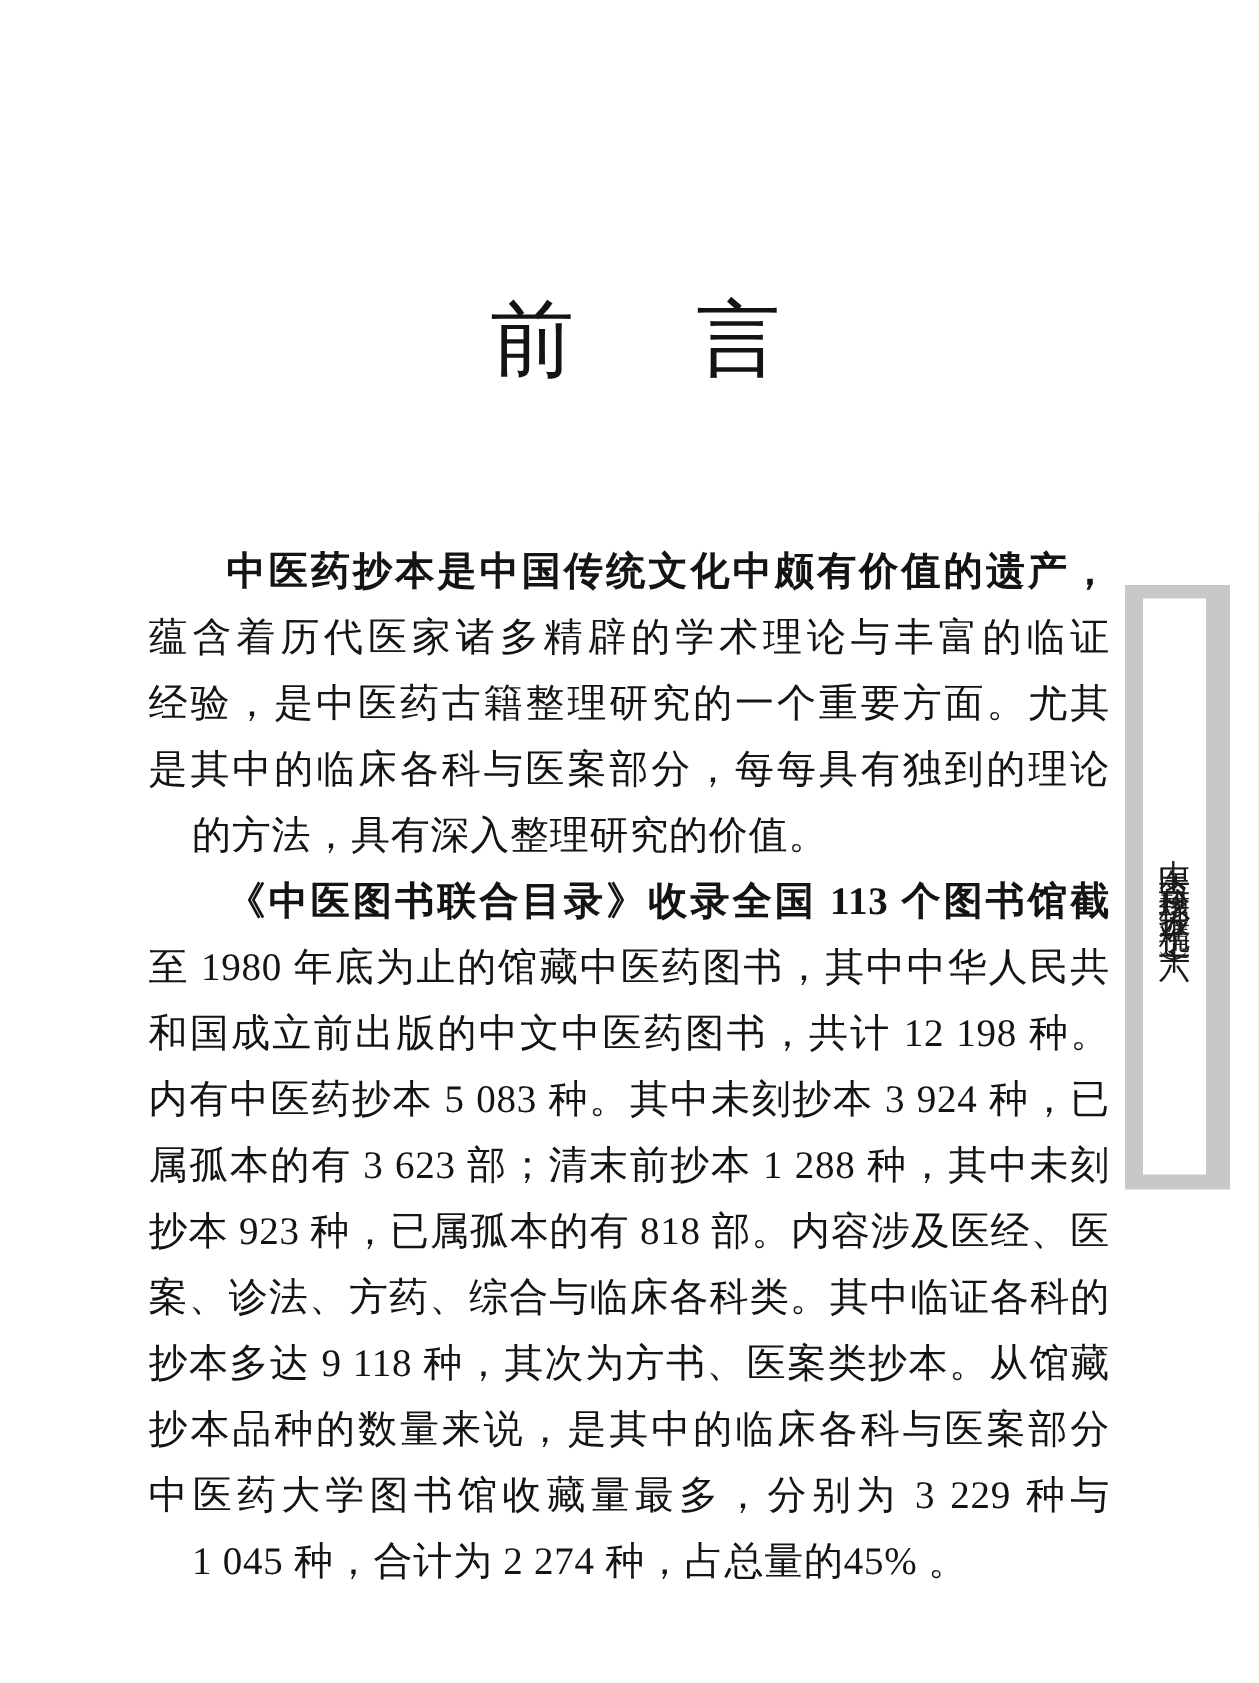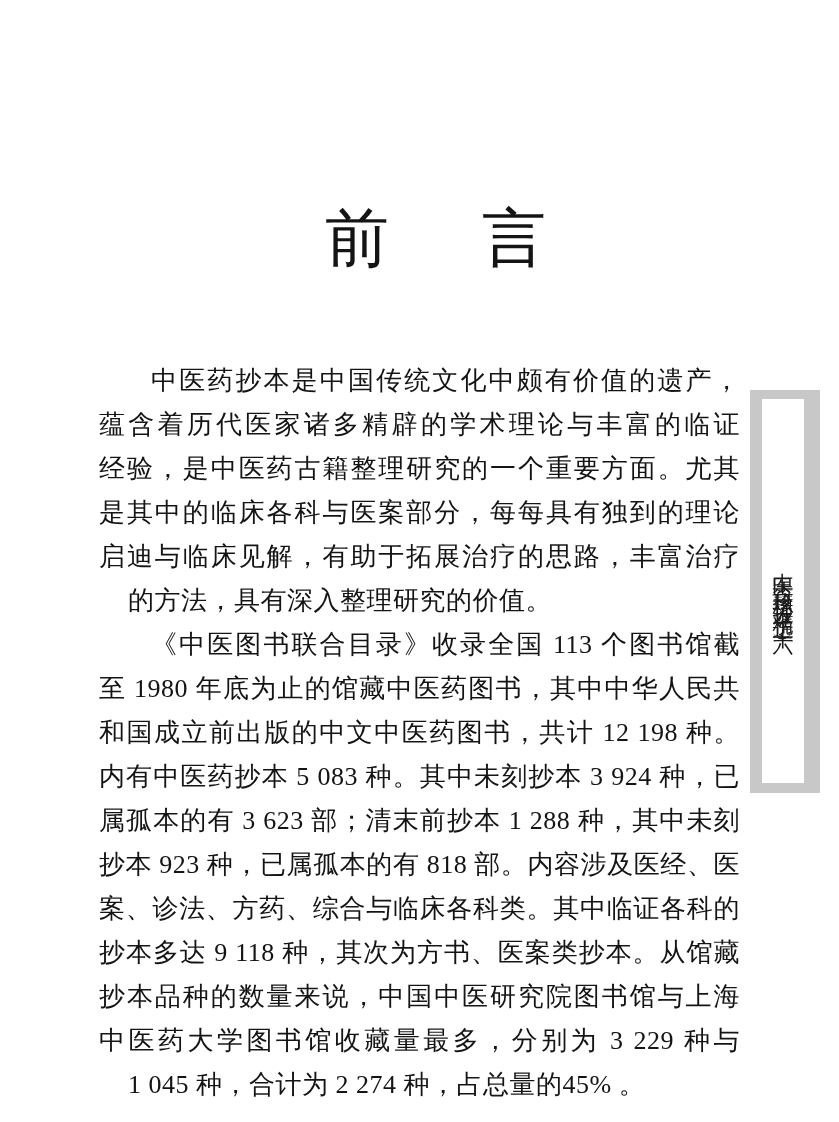--- a/index.html
+++ b/index.html
@@ -9,23 +9,23 @@
     background:#ffffff;
     margin:0 auto;
     overflow:hidden;
     font-family:"Liberation Serif","DejaVu Serif",serif;
     color:#141414;
   }
   
   .title{
     position:absolute;
     left:99px;top:191px;width:641px;
-    margin:16px;
+    margin:4px;
     text-align:center;
-    font-size:64px;
+    font-size:56px;
     font-weight:normal;
     line-height:64px;
     letter-spacing:0;
   }
   .title .tt{
     letter-spacing:1.45em;   
     margin-right:-1.45em;    
   }
   
   .body-block{
@@ -40,20 +40,21 @@
     text-align-last:justify;
     white-space:nowrap;
     letter-spacing:0.5px;
   }
   .line.end{
     text-align-last:left;
     margin-left:29px;
   }
   .line.indent{
     padding-left:52px; 
+    font-weight:bold;
   }
   
   .side-frame{
     position:absolute;
     left:750px;top:390px;
     width:70px;height:403px;
     background:#c8c8c8;
   }
   .side-inner{
     position:absolute;
@@ -78,31 +79,30 @@
 
 <div class="page">
 
   <h1 class="title"><span class="tt">前言</span></h1>
 
   <div class="body-block">
     <div class="line indent">中医药抄本是中国传统文化中颇有价值的遗产，</div>
     <div class="line">蕴含着历代医家诸多精辟的学术理论与丰富的临证</div>
     <div class="line">经验，是中医药古籍整理研究的一个重要方面。尤其</div>
     <div class="line">是其中的临床各科与医案部分，每每具有独到的理论</div>
-    <div class="line">启迪与临床见解，有助于拓展治疗的思路，丰富治疗</div>
     <div class="line end">的方法，具有深入整理研究的价值。</div>
     <div class="line indent">《中医图书联合目录》收录全国 113 个图书馆截</div>
     <div class="line">至 1980 年底为止的馆藏中医药图书，其中中华人民共</div>
     <div class="line">和国成立前出版的中文中医药图书，共计 12 198 种。</div>
     <div class="line">内有中医药抄本 5 083 种。其中未刻抄本 3 924 种，已</div>
     <div class="line">属孤本的有 3 623 部；清末前抄本 1 288 种，其中未刻</div>
     <div class="line">抄本 923 种，已属孤本的有 818 部。内容涉及医经、医</div>
     <div class="line">案、诊法、方药、综合与临床各科类。其中临证各科的</div>
     <div class="line">抄本多达 9 118 种，其次为方书、医案类抄本。从馆藏</div>
-    <div class="line">抄本品种的数量来说，中国中医研究院图书馆与上海</div>
+    <div class="line">抄本品种的数量来说，是其中的临床各科与医案部分</div>
     <div class="line">中医药大学图书馆收藏量最多，分别为 3 229 种与</div>
     <div class="line end">1 045 种，合计为 2 274 种，占总量的45% 。</div>
   </div>
 
   <aside class="side-frame">
     <div class="side-inner">
       <div class="side-text">中医古籍珍稀抄本精选（十六）</div>
     </div>
   </aside>
 

